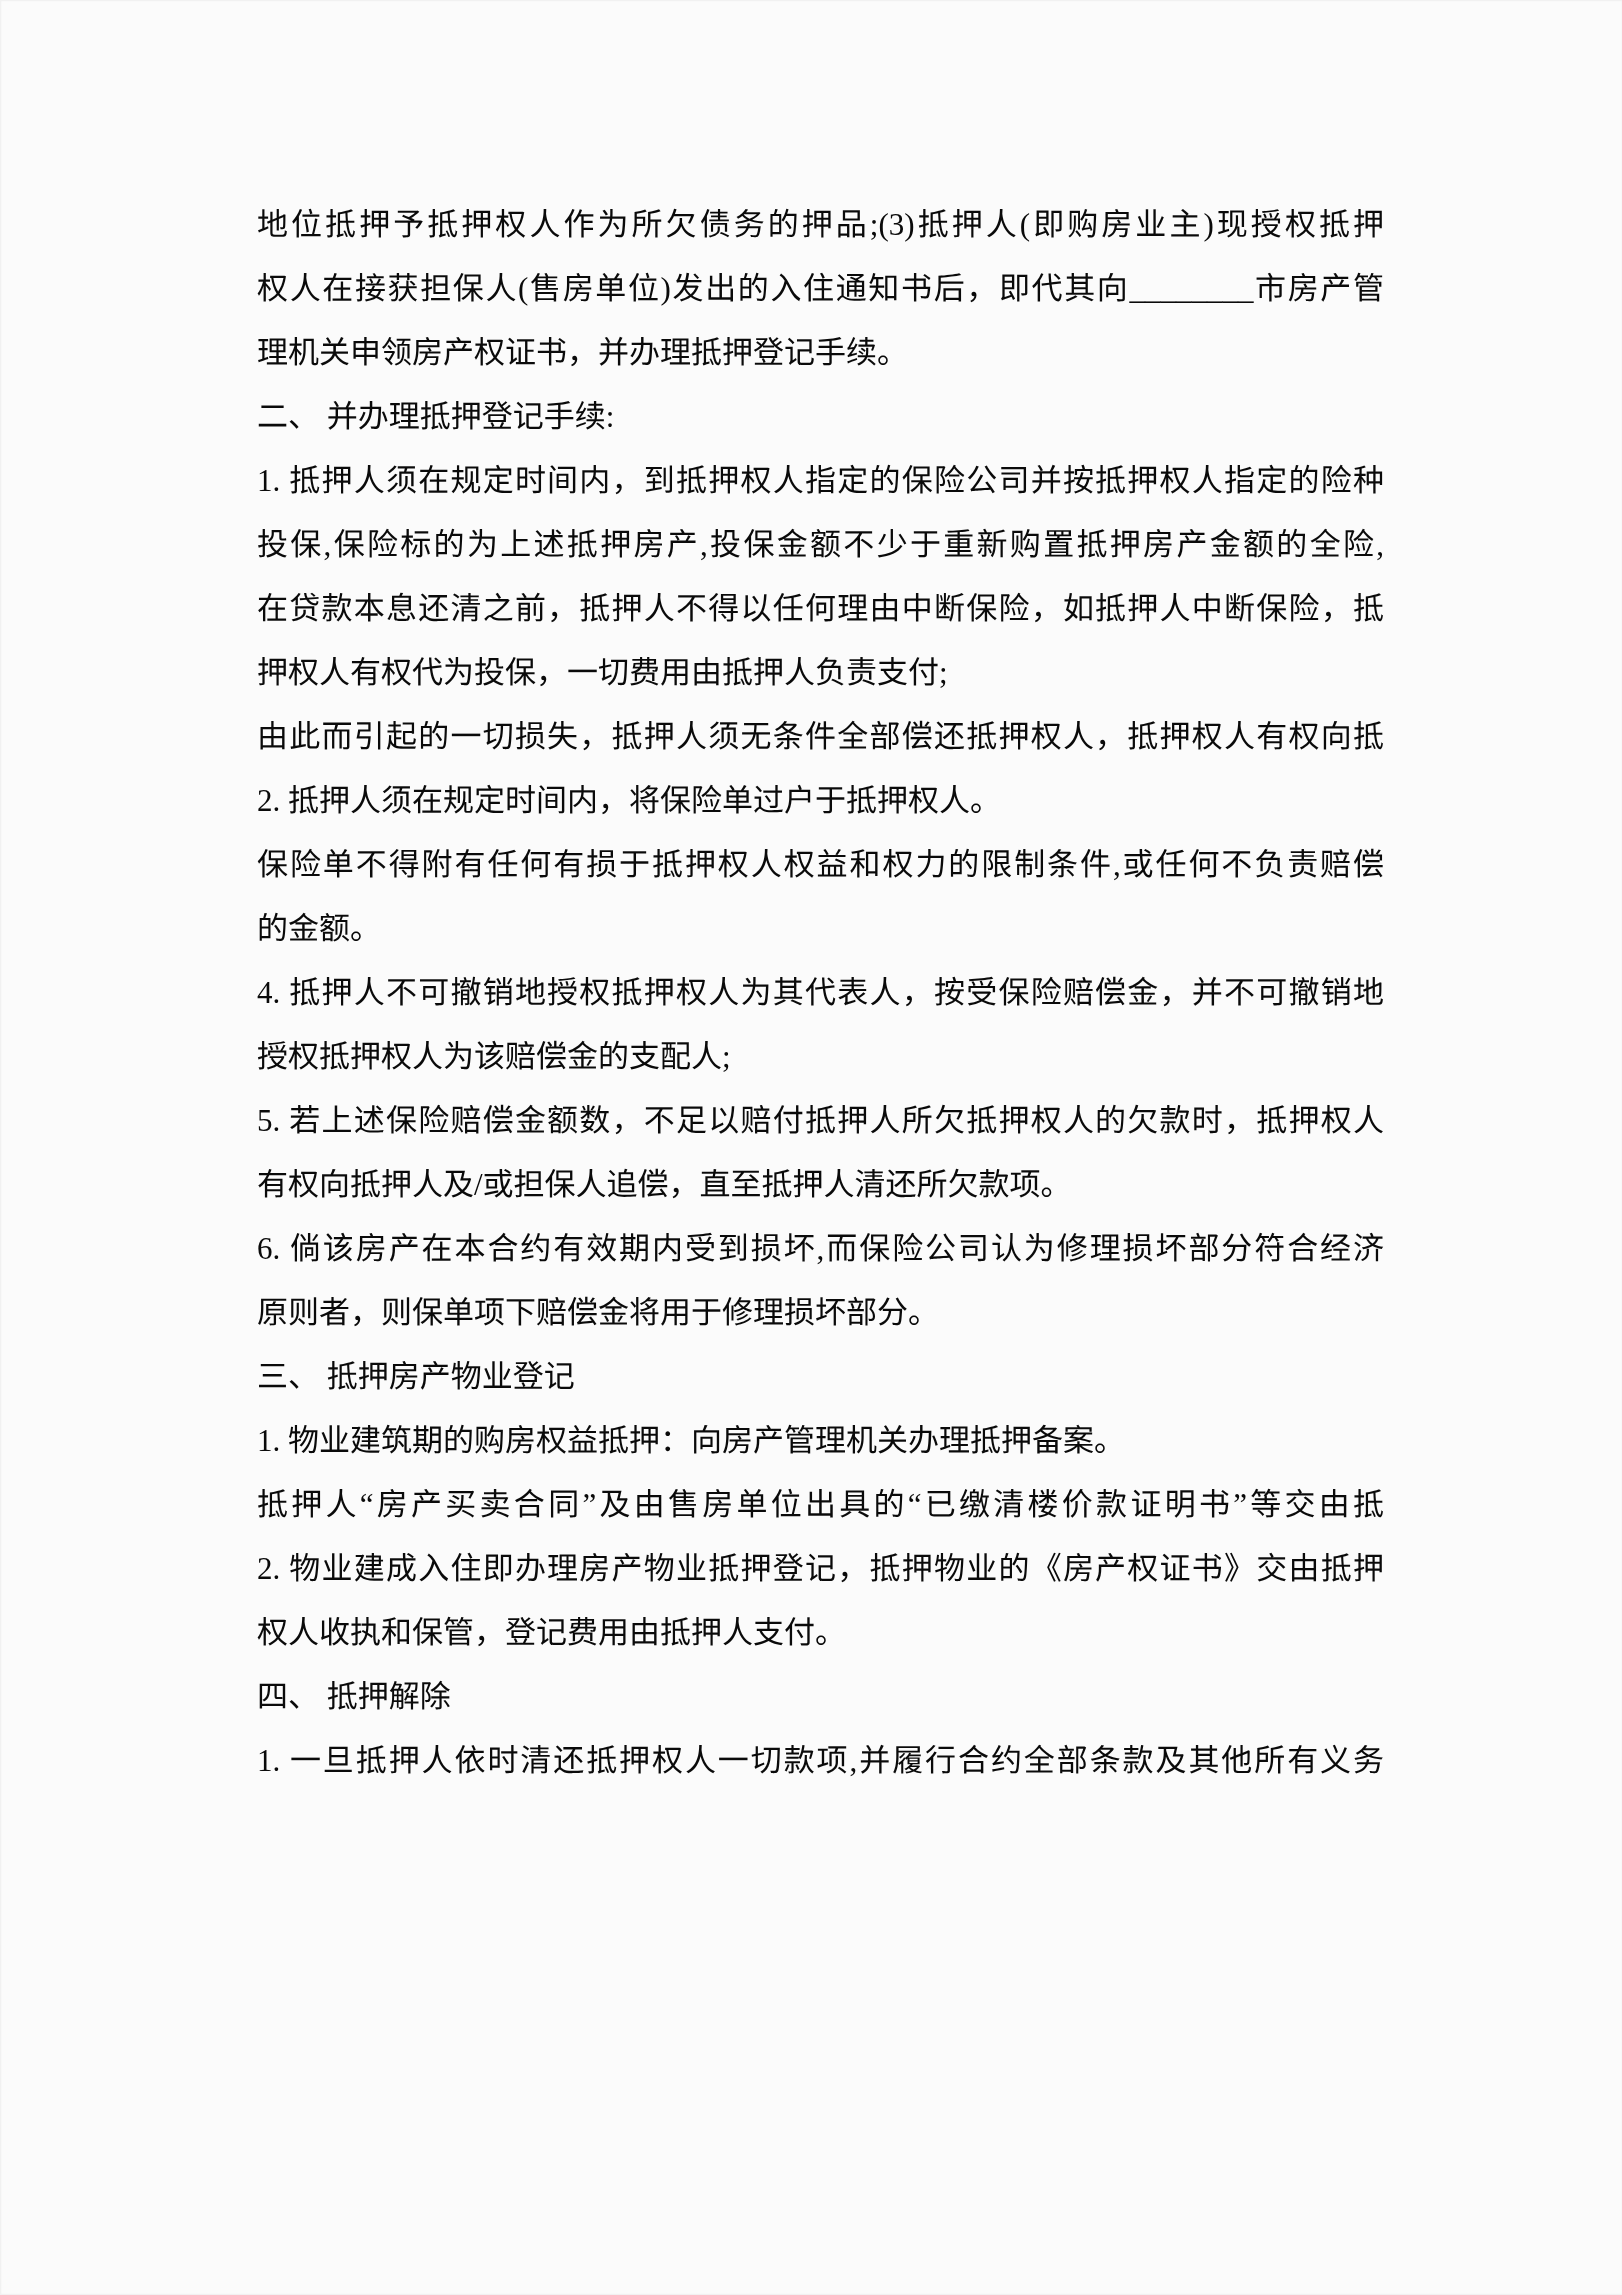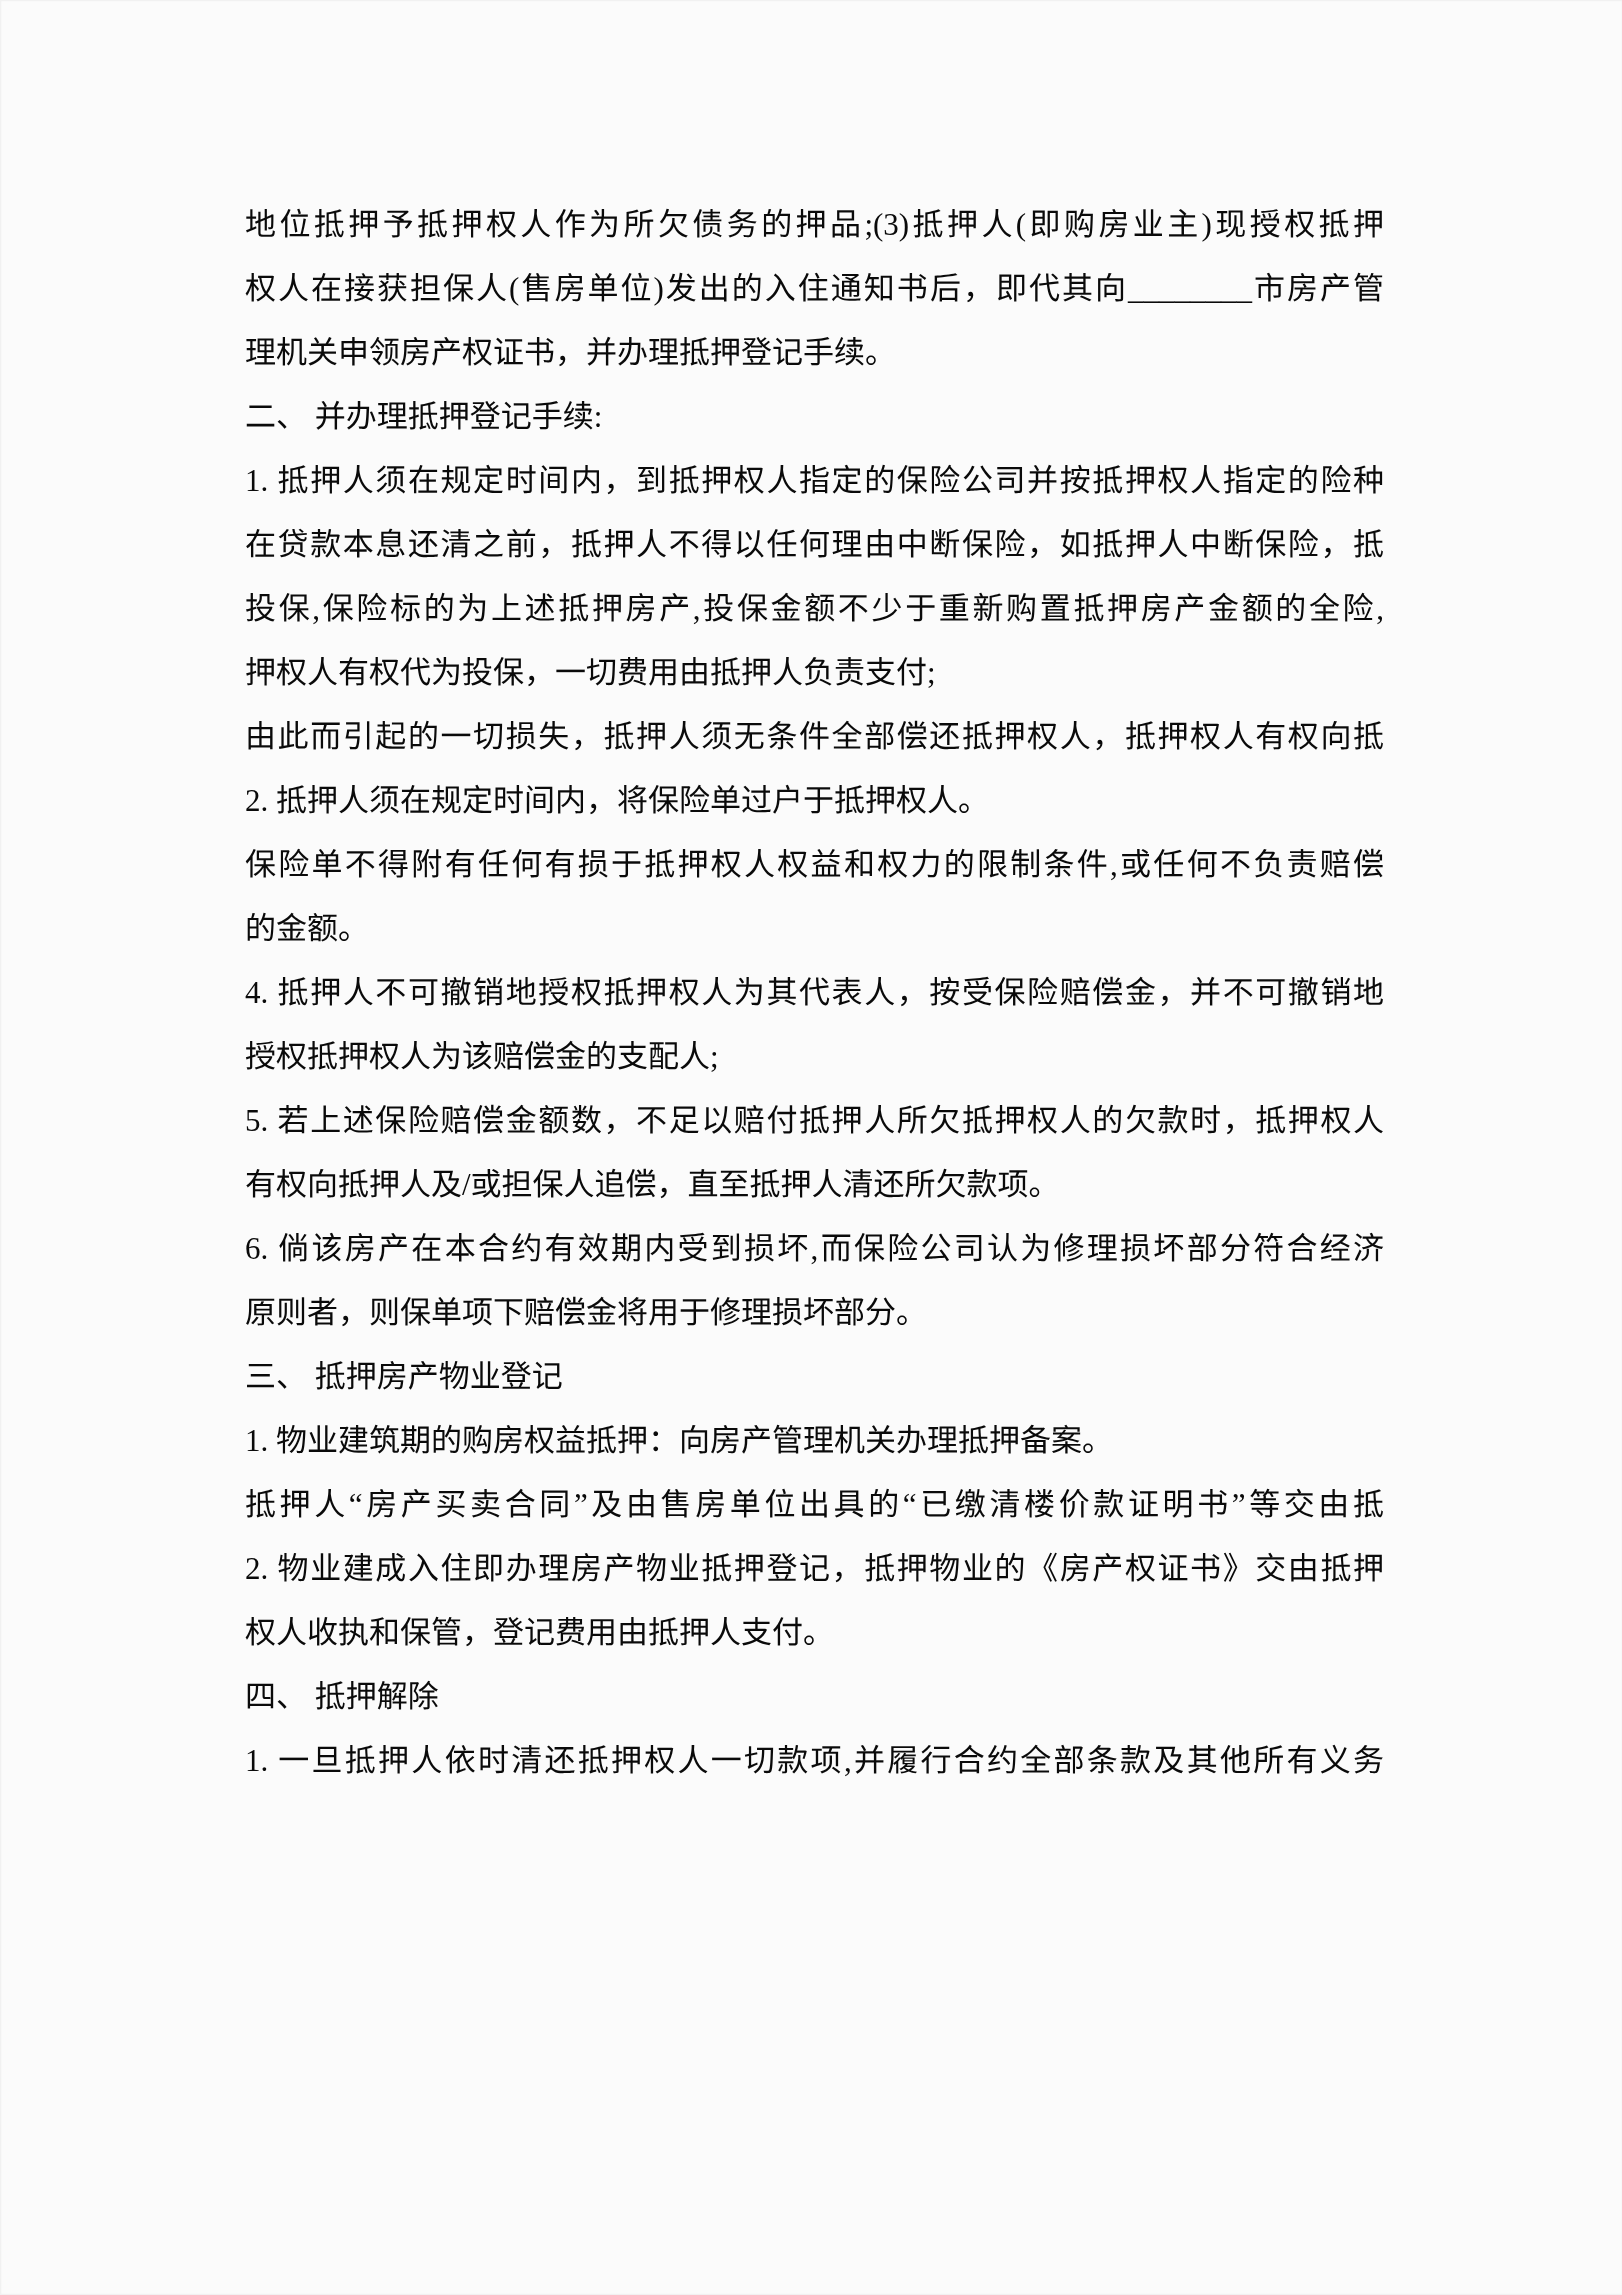--- a/index.html
+++ b/index.html
@@ -29,41 +29,42 @@
     width: 1139px;
     font-size: 31px;
     line-height: 64px;
     color: #0a0a0a;
     letter-spacing: 0;
   }
   .line {
     white-space: nowrap;
     text-align: left;
     height: 64px;
+    margin-left: 12px;
   }
   .line.fill {
     white-space: normal;
     text-align: justify;
     text-align-last: justify;
     text-justify: inter-character;
     overflow: hidden;
   }
 </style>
 </head>
 <body>
 
 <div class="page" style="background: rgb(251, 251, 251);">
   <div class="text-block" style="color: rgb(10, 10, 10);">
       <div class="line fill">地位抵押予抵押权人作为所欠债务的押品;(3)抵押人(即购房业主)现授权抵押</div>
       <div class="line fill">权人在接获担保人(售房单位)发出的入住通知书后，即代其向________市房产管</div>
       <div class="line">理机关申领房产权证书，并办理抵押登记手续。</div>
       <div class="line">二、 并办理抵押登记手续:</div>
       <div class="line fill">1. 抵押人须在规定时间内，到抵押权人指定的保险公司并按抵押权人指定的险种</div>
+      <div class="line fill">投保,保险标的为上述抵押房产,投保金额不少于重新购置抵押房产金额的全险,</div>
       <div class="line fill">在贷款本息还清之前，抵押人不得以任何理由中断保险，如抵押人中断保险，抵</div>
-      <div class="line fill">投保,保险标的为上述抵押房产,投保金额不少于重新购置抵押房产金额的全险,</div>
       <div class="line">押权人有权代为投保，一切费用由抵押人负责支付;</div>
       <div class="line fill">由此而引起的一切损失，抵押人须无条件全部偿还抵押权人，抵押权人有权向抵</div>
       <div class="line">2. 抵押人须在规定时间内，将保险单过户于抵押权人。</div>
       <div class="line fill">保险单不得附有任何有损于抵押权人权益和权力的限制条件,或任何不负责赔偿</div>
       <div class="line">的金额。</div>
       <div class="line fill">4. 抵押人不可撤销地授权抵押权人为其代表人，按受保险赔偿金，并不可撤销地</div>
       <div class="line">授权抵押权人为该赔偿金的支配人;</div>
       <div class="line fill">5. 若上述保险赔偿金额数，不足以赔付抵押人所欠抵押权人的欠款时，抵押权人</div>
       <div class="line">有权向抵押人及/或担保人追偿，直至抵押人清还所欠款项。</div>
       <div class="line fill">6. 倘该房产在本合约有效期内受到损坏,而保险公司认为修理损坏部分符合经济</div>

